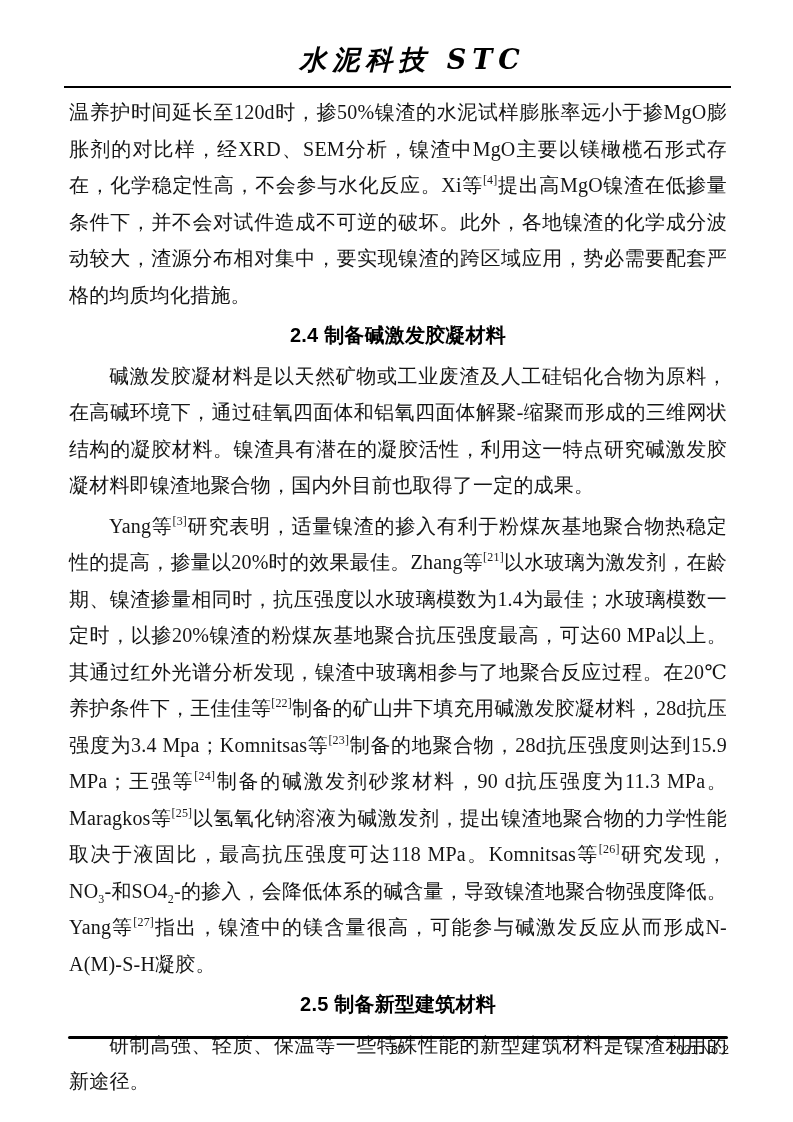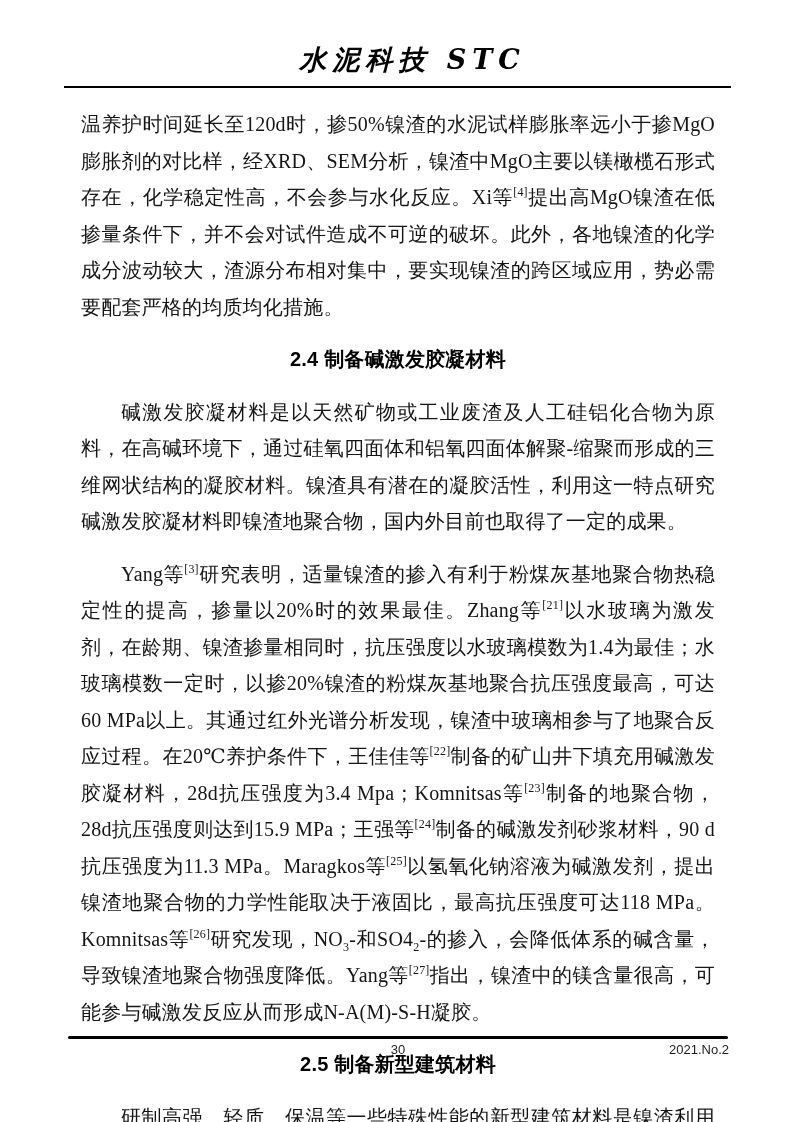--- a/index.html
+++ b/index.html
@@ -45,21 +45,21 @@
   .document-body {
     position: absolute;
     top: 90px;
     left: 65px;
     width: 666px;
     font-size: 20px;
     line-height: 36.5px;
     text-align: justify;
     letter-spacing: 0.2px;
   }
-  .para { margin: 16px; padding: 0; }
+  .para { margin: 4px; padding: 0; }
   .para.indent { text-indent: 2em; }
   .heading {
     margin: 0; padding: 0;
     font-family: "Liberation Sans", "DejaVu Sans", sans-serif;
     font-weight: bold;
     font-size: 20px;
     line-height: 36.5px;
     text-align: center;
     color: #000;
   }

